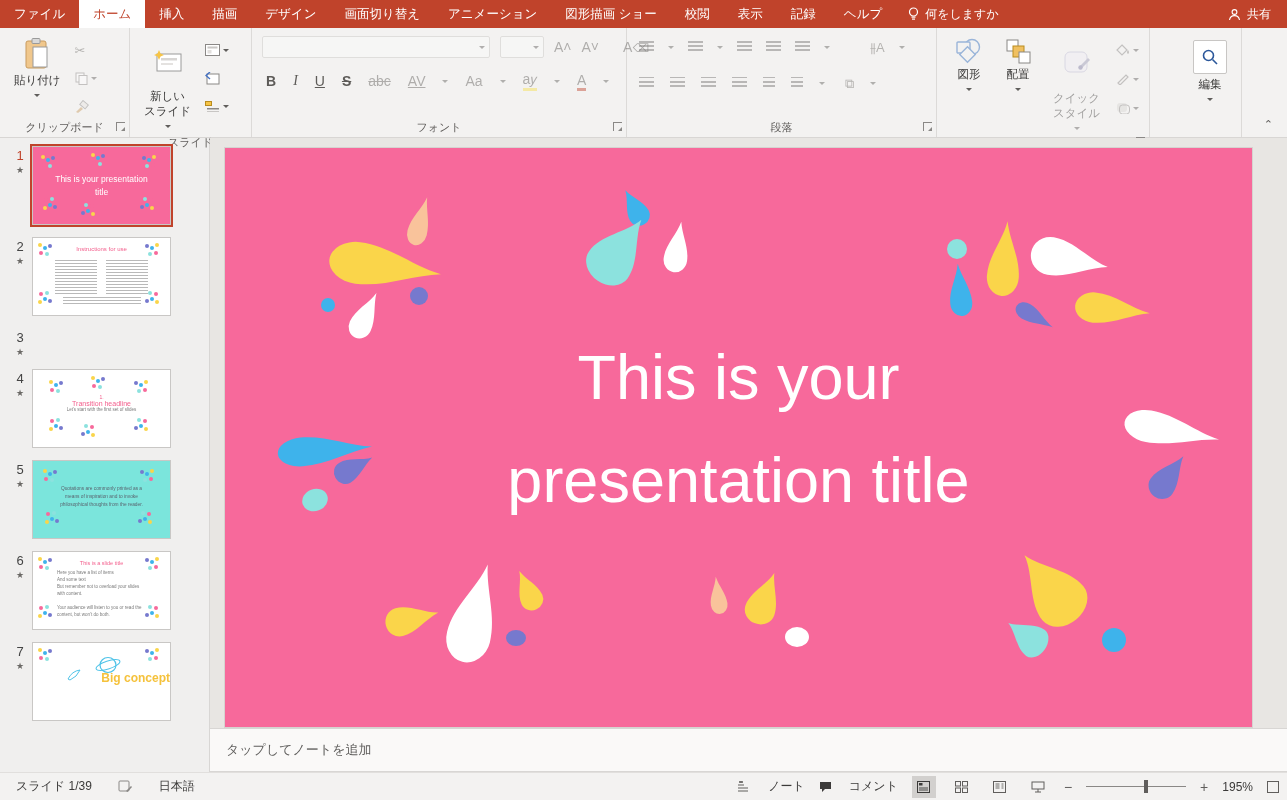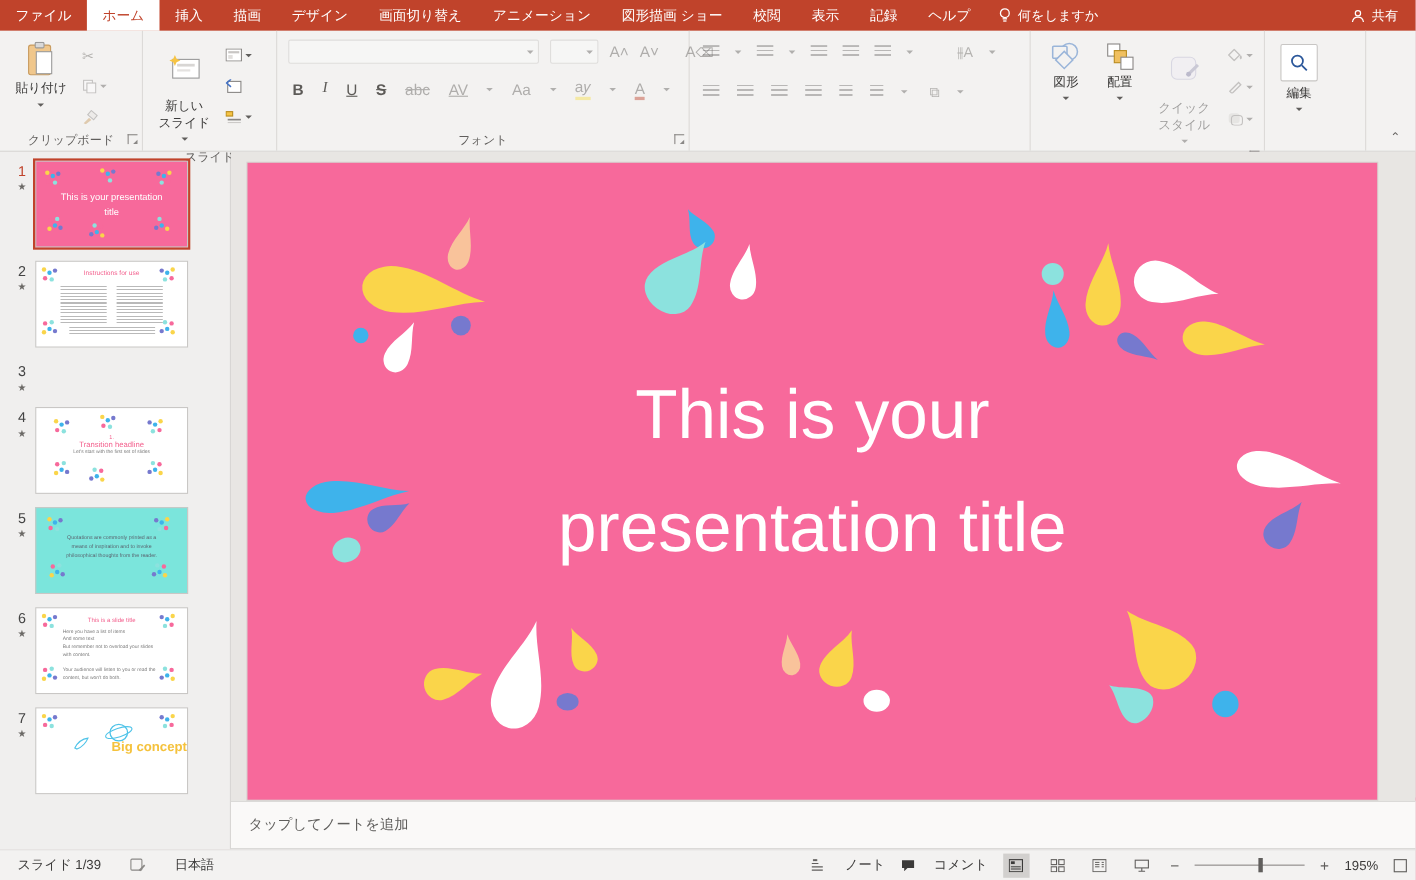--- a/index.html
+++ b/index.html
@@ -285,20 +285,24 @@
         <span class="ic-lines disabled"></span>
         <span class="ic-lines disabled"></span>
         <span class="ic-lines disabled"></span>
         <span class="ic-lines short disabled"></span>
         <span class="ic-lines short disabled"></span>
           <span class="caret disabled"></span>
         <span class="glyph disabled" style="margin-left:4px">⧉</span>
           <span class="caret disabled"></span>
       </div>
     </div>
+    <div class="rlabel">
+        <span>段落</span>
+        <span class="launcher"></span>
+      </div>
   </div>
 
   <div class="rgroup" style="width:213px">
     <div class="rbody" style="padding-left:10px; gap:6px;">
       <div class="bigbtn">
         <span>
           <svg width="28" height="26" viewBox="0 0 28 26">
               <circle cx="17" cy="9" r="7.5" fill="none" stroke="#9AB5D9" stroke-width="1.4"></circle>
               <rect x="2" y="4" width="13" height="11" rx="1" fill="#F3F2F1" stroke="#9AB5D9" stroke-width="1.4"></rect>
               <rect x="7" y="11" width="11" height="11" transform="rotate(45 12.5 16.5)" fill="#F3F2F1" stroke="#9AB5D9" stroke-width="1.4"></rect>
@@ -359,21 +363,21 @@
         </div>
       </div>
     </div>
     <div class="rlabel">
         <span>図形描画</span>
         <span class="launcher"></span>
       </div>
   </div>
 
   <div class="rgroup" style="width:92px; border-right:1px solid #DCDAD8;">
-    <div class="rbody" style="justify-content:flex-start; padding-top:8px;">
+    <div class="rbody" style="justify-content:flex-end; padding-top:8px;">
       <div class="bigbtn">
         <span class="searchbox">
           <svg width="18" height="18" viewBox="0 0 18 18">
               <circle cx="7.5" cy="7.5" r="5" fill="none" stroke="#2B579A" stroke-width="1.6"></circle>
               <line x1="11.5" y1="11.5" x2="16" y2="16" stroke="#2B579A" stroke-width="1.6"></line>
             </svg>
         </span>
         <span>編集</span>
         <span class="caret"></span>
       </div>

